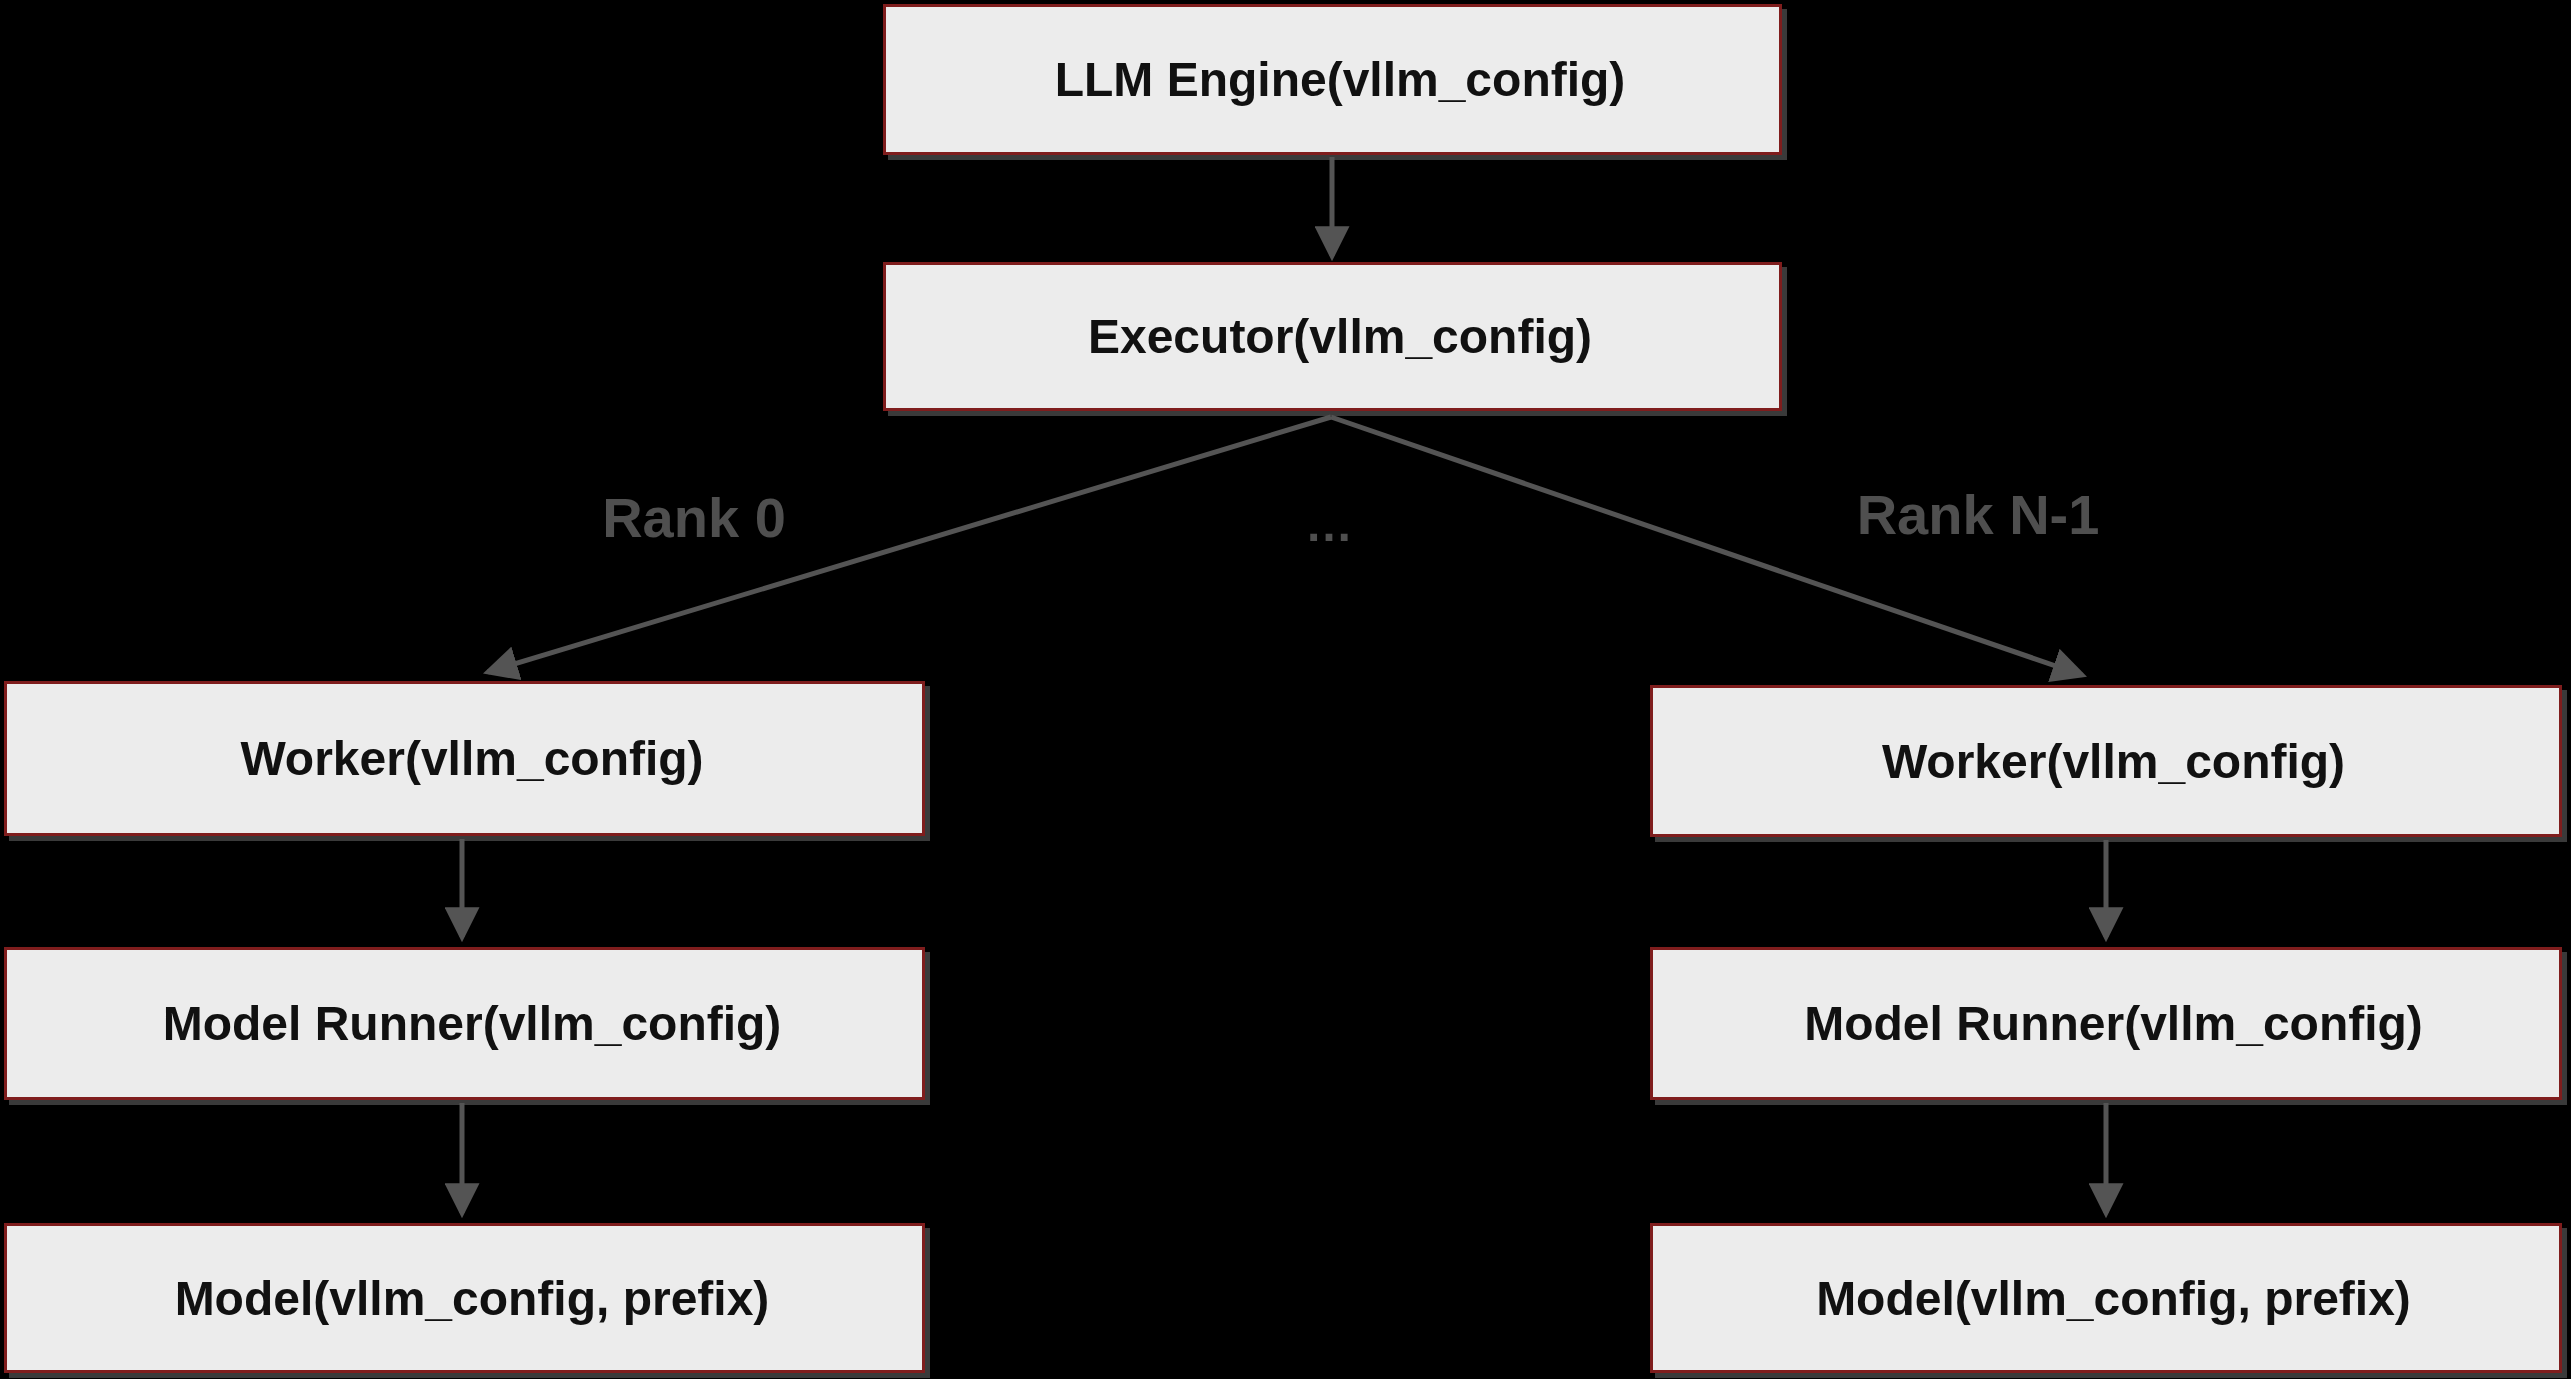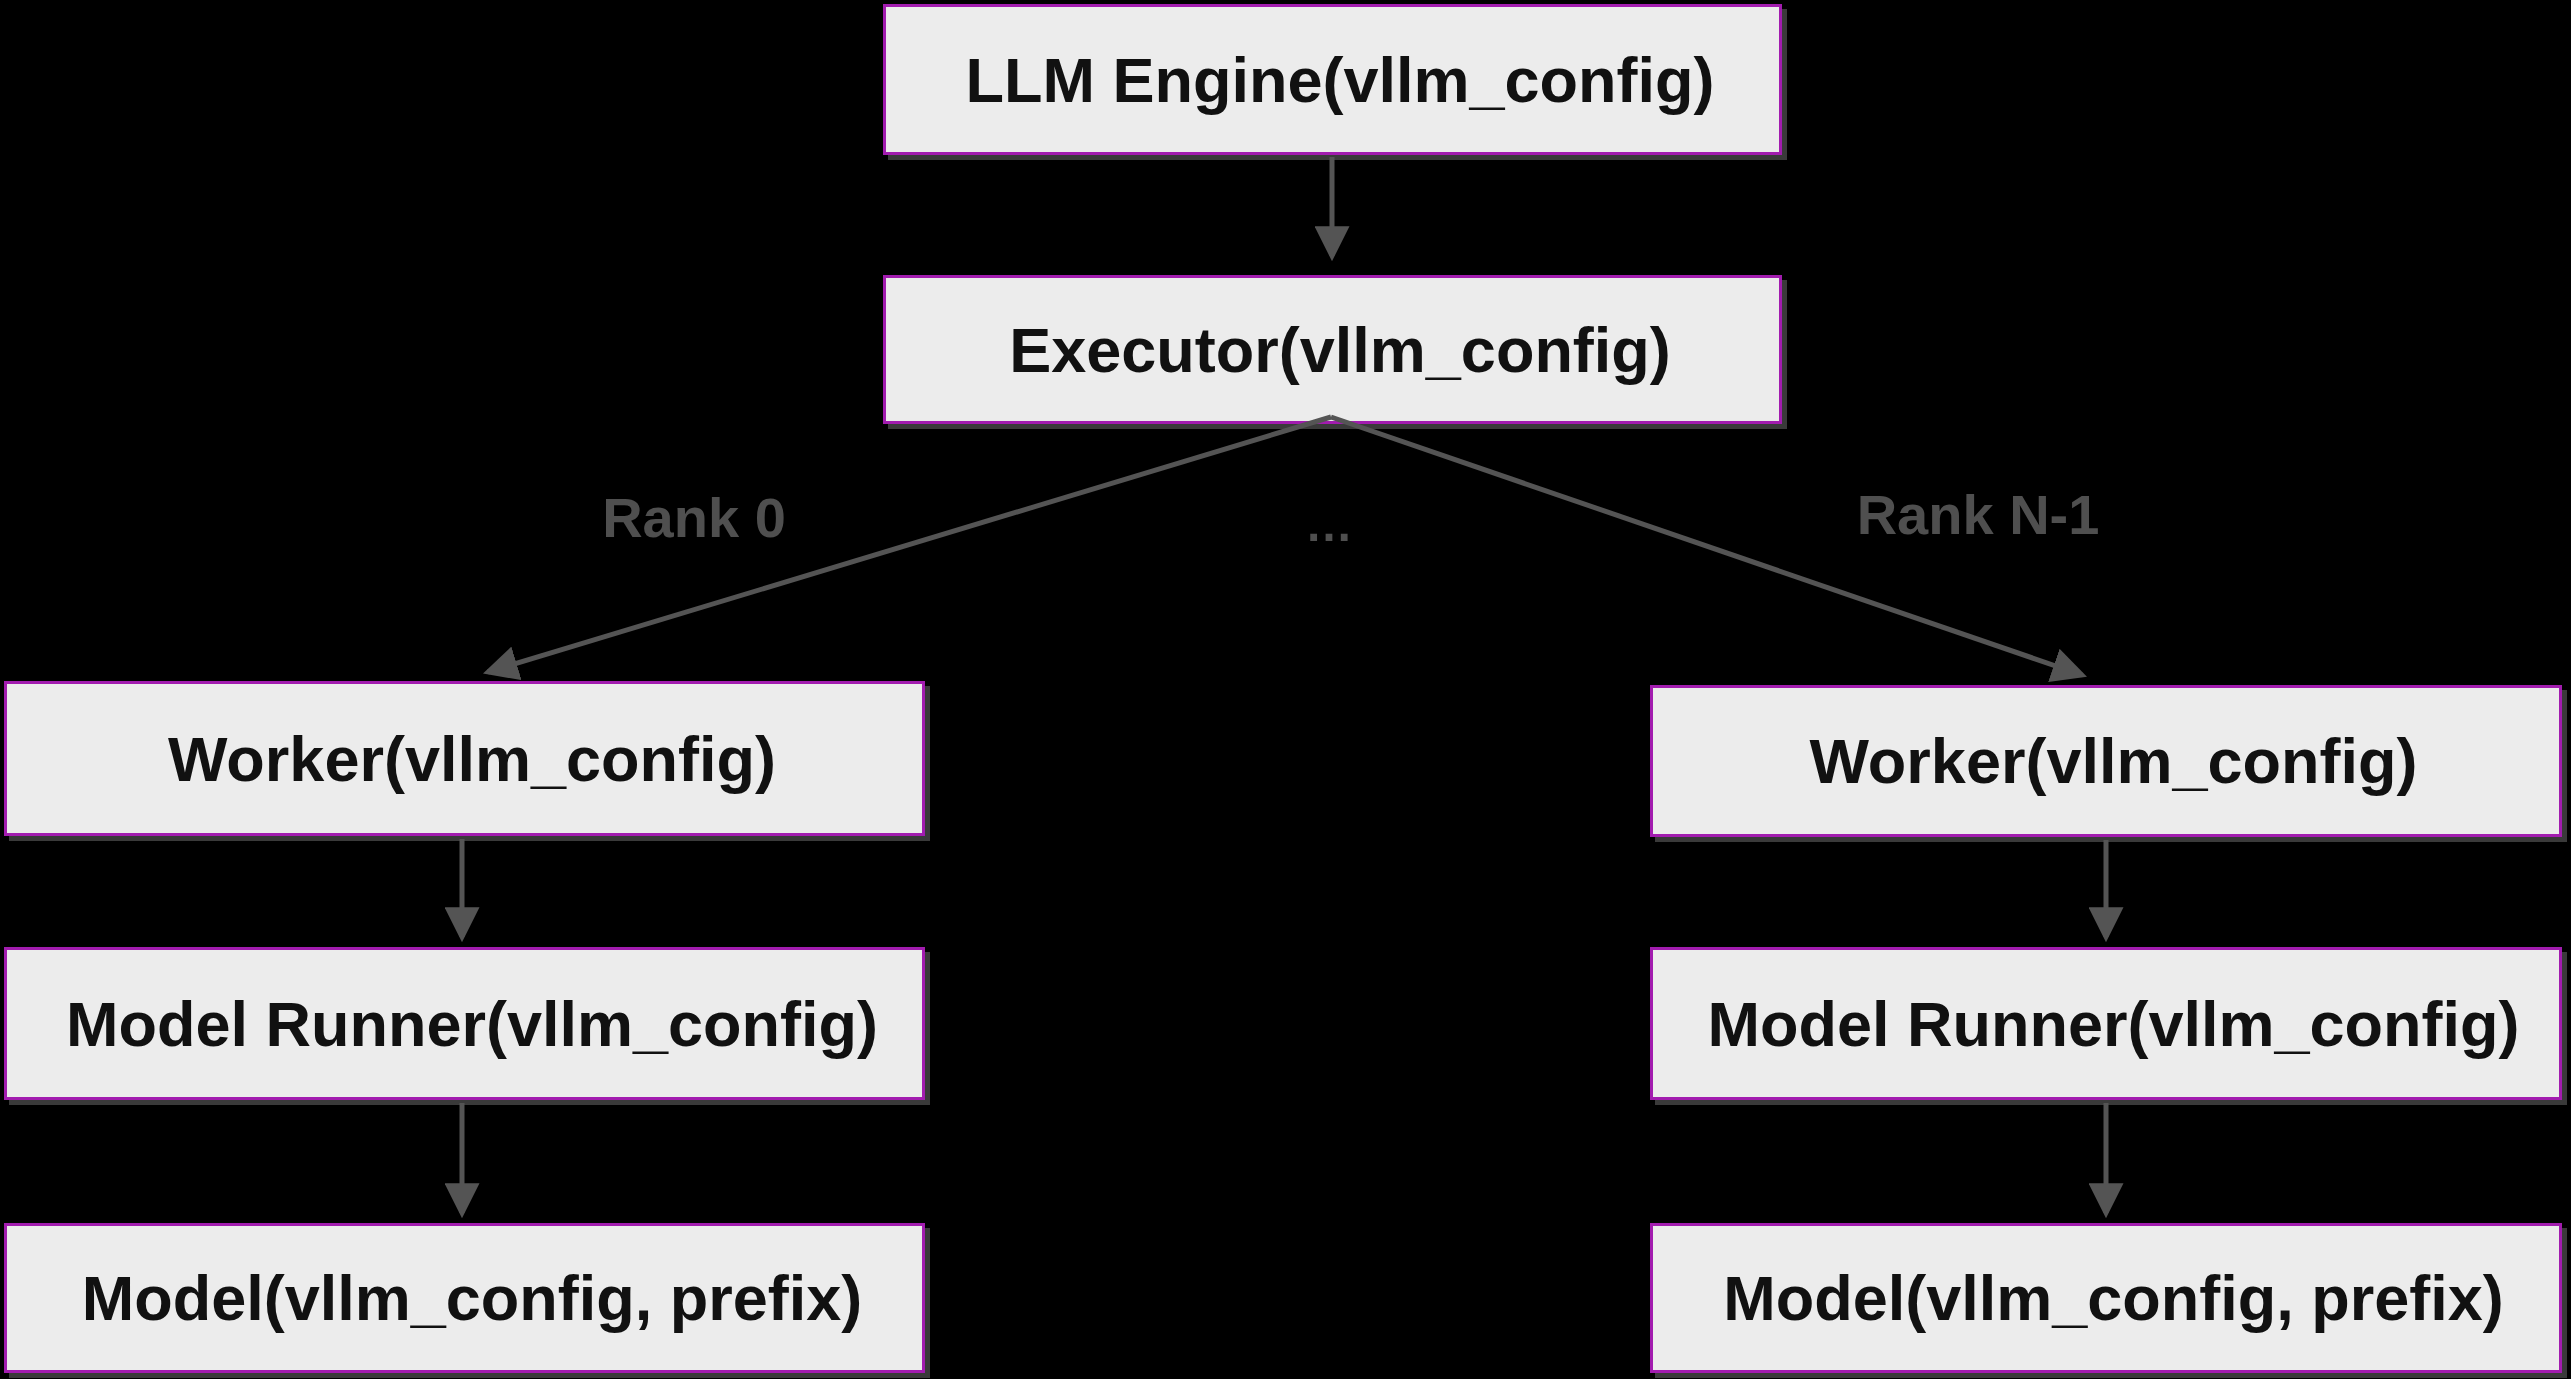--- a/index.html
+++ b/index.html
@@ -12,35 +12,35 @@
     width: 2571px;
     height: 1379px;
     background: #000000;
     overflow: hidden;
     font-family: "Liberation Sans", sans-serif;
   }
   .node {
     position: absolute;
     box-sizing: border-box;
     background: #ececec;
-    border: 3px solid #a21caf;
+    border: 3px solid #7f1d1d;
     box-shadow: 5px 5px 0 rgba(128,128,128,0.45);
     display: flex;
     align-items: center;
     justify-content: center;
-    font-size: 63px;
+    font-size: 48px;
     font-weight: 600;
     color: #111111;
     white-space: nowrap;
     letter-spacing: 0px;
     padding-left: 15px;
   }
   
   #n-llm-engine        { left: 883px;  top: 4px;    width: 899px; height: 151px; }
-  #n-executor          { left: 883px;  top: 275px;  width: 899px; height: 149px; }
+  #n-executor          { left: 883px;  top: 262px;  width: 899px; height: 149px; }
   #n-worker-left       { left: 4px;    top: 681px;  width: 921px; height: 155px; }
   #n-model-runner-left { left: 4px;    top: 947px;  width: 921px; height: 153px; }
   #n-model-left        { left: 4px;    top: 1223px; width: 921px; height: 150px; }
   #n-worker-right      { left: 1650px; top: 685px;  width: 912px; height: 152px; }
   #n-model-runner-right{ left: 1650px; top: 947px;  width: 912px; height: 153px; }
   #n-model-right       { left: 1650px; top: 1223px; width: 912px; height: 150px; }
 
   .edge-label {
     position: absolute;
     transform: translate(-50%, -50%);

